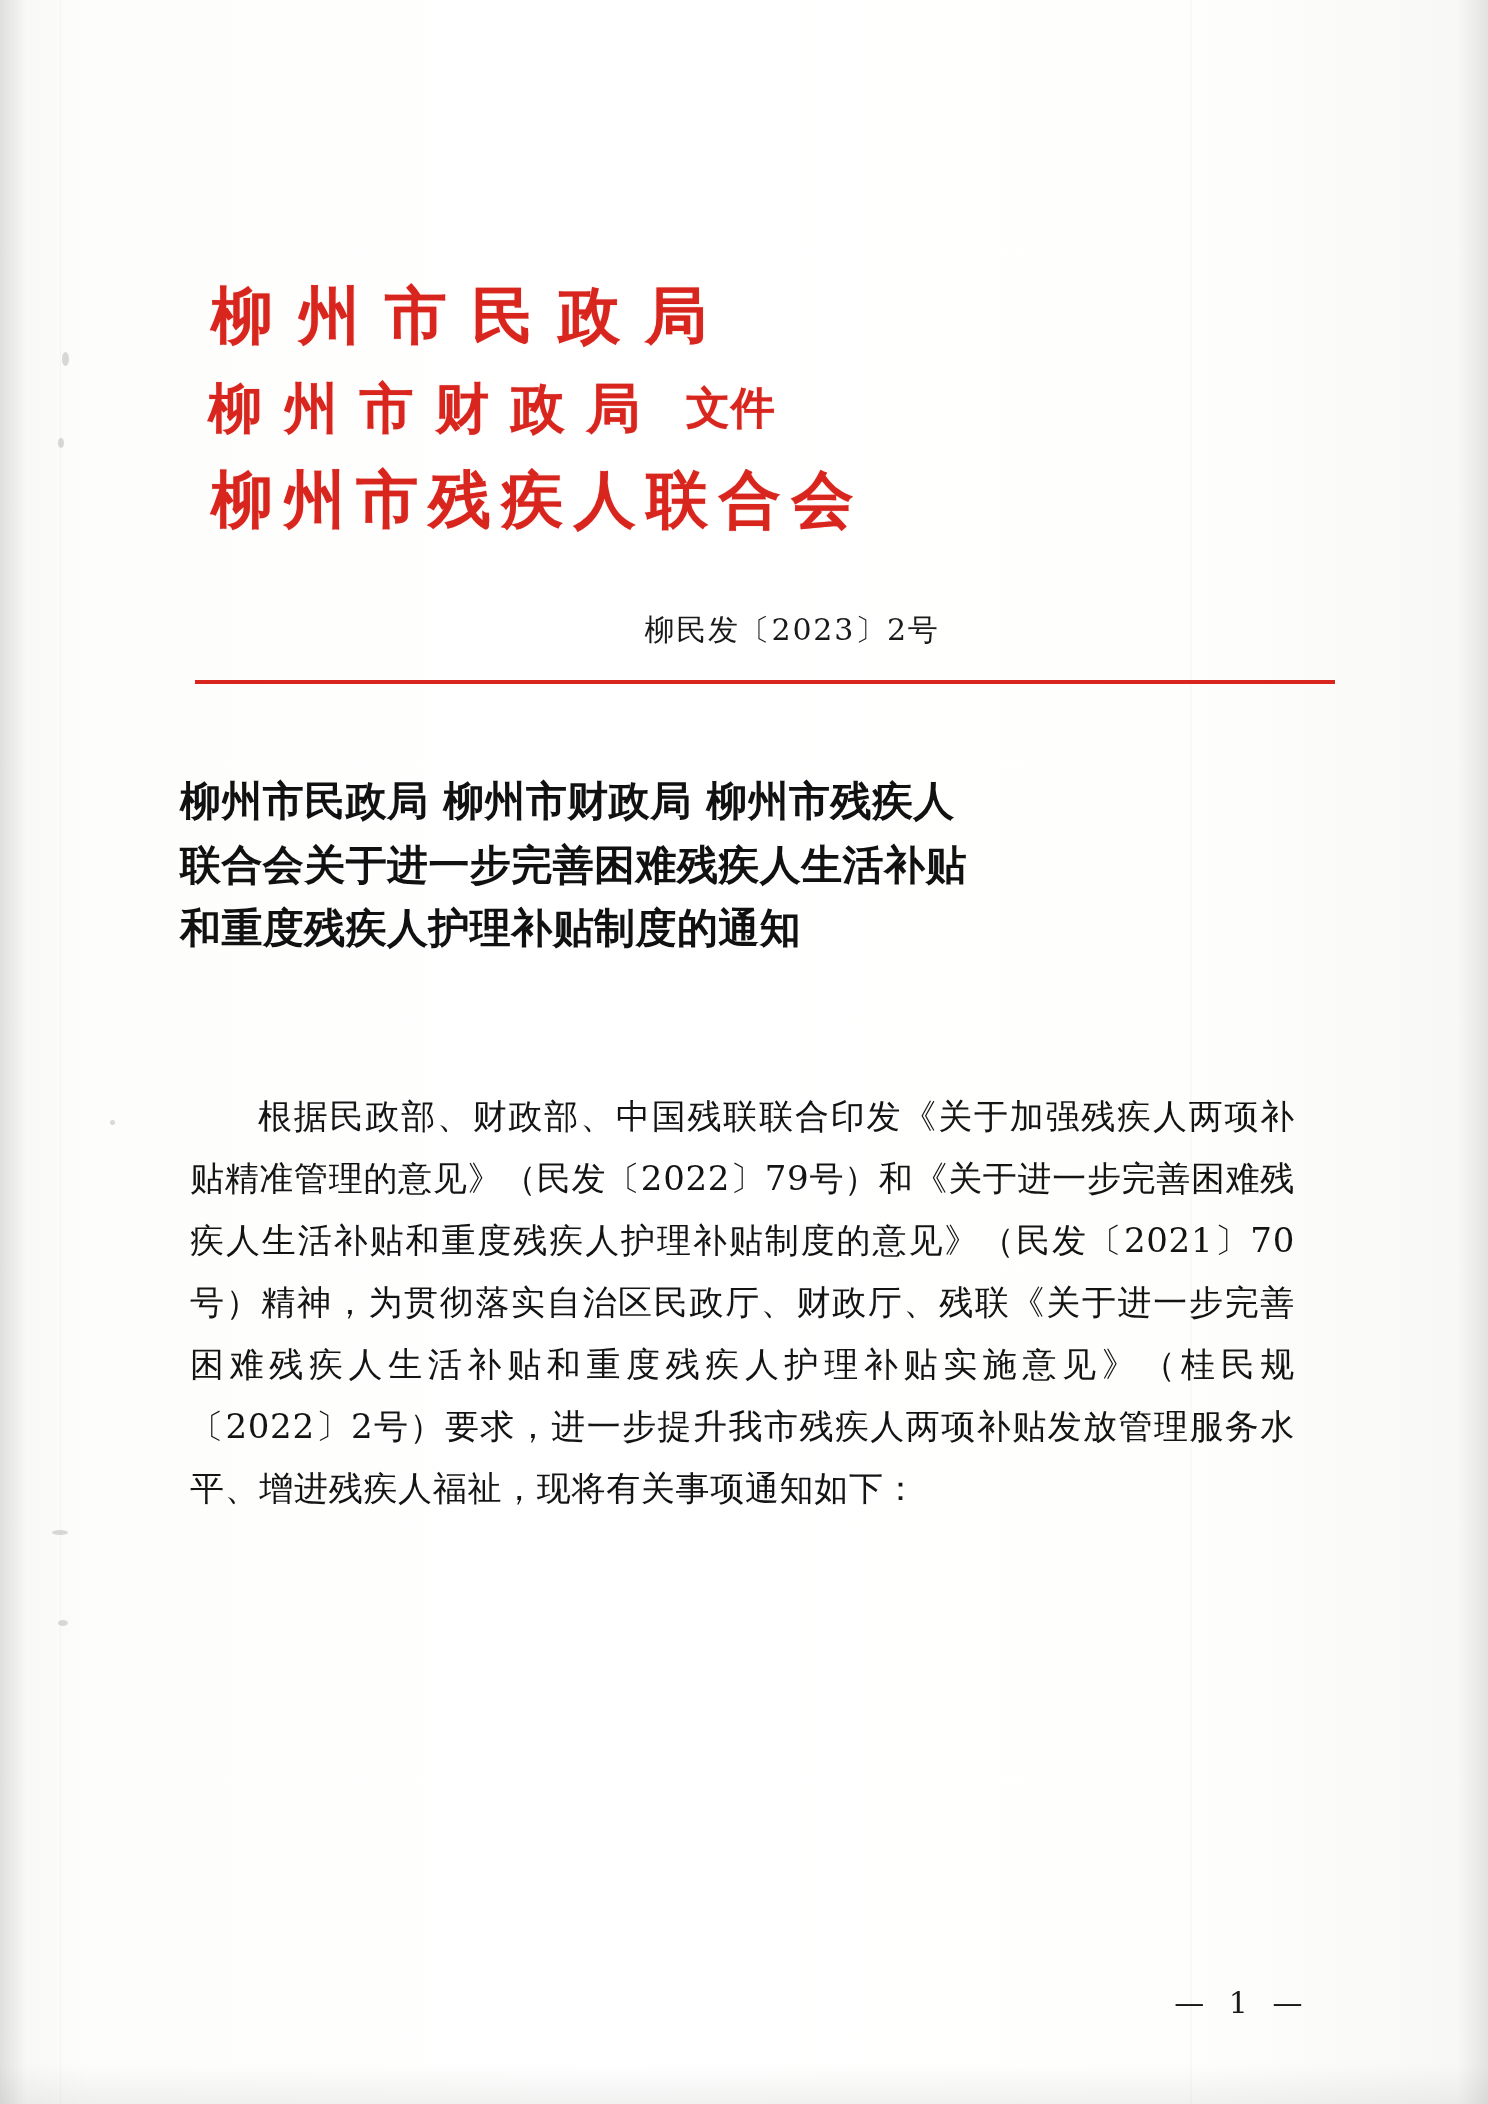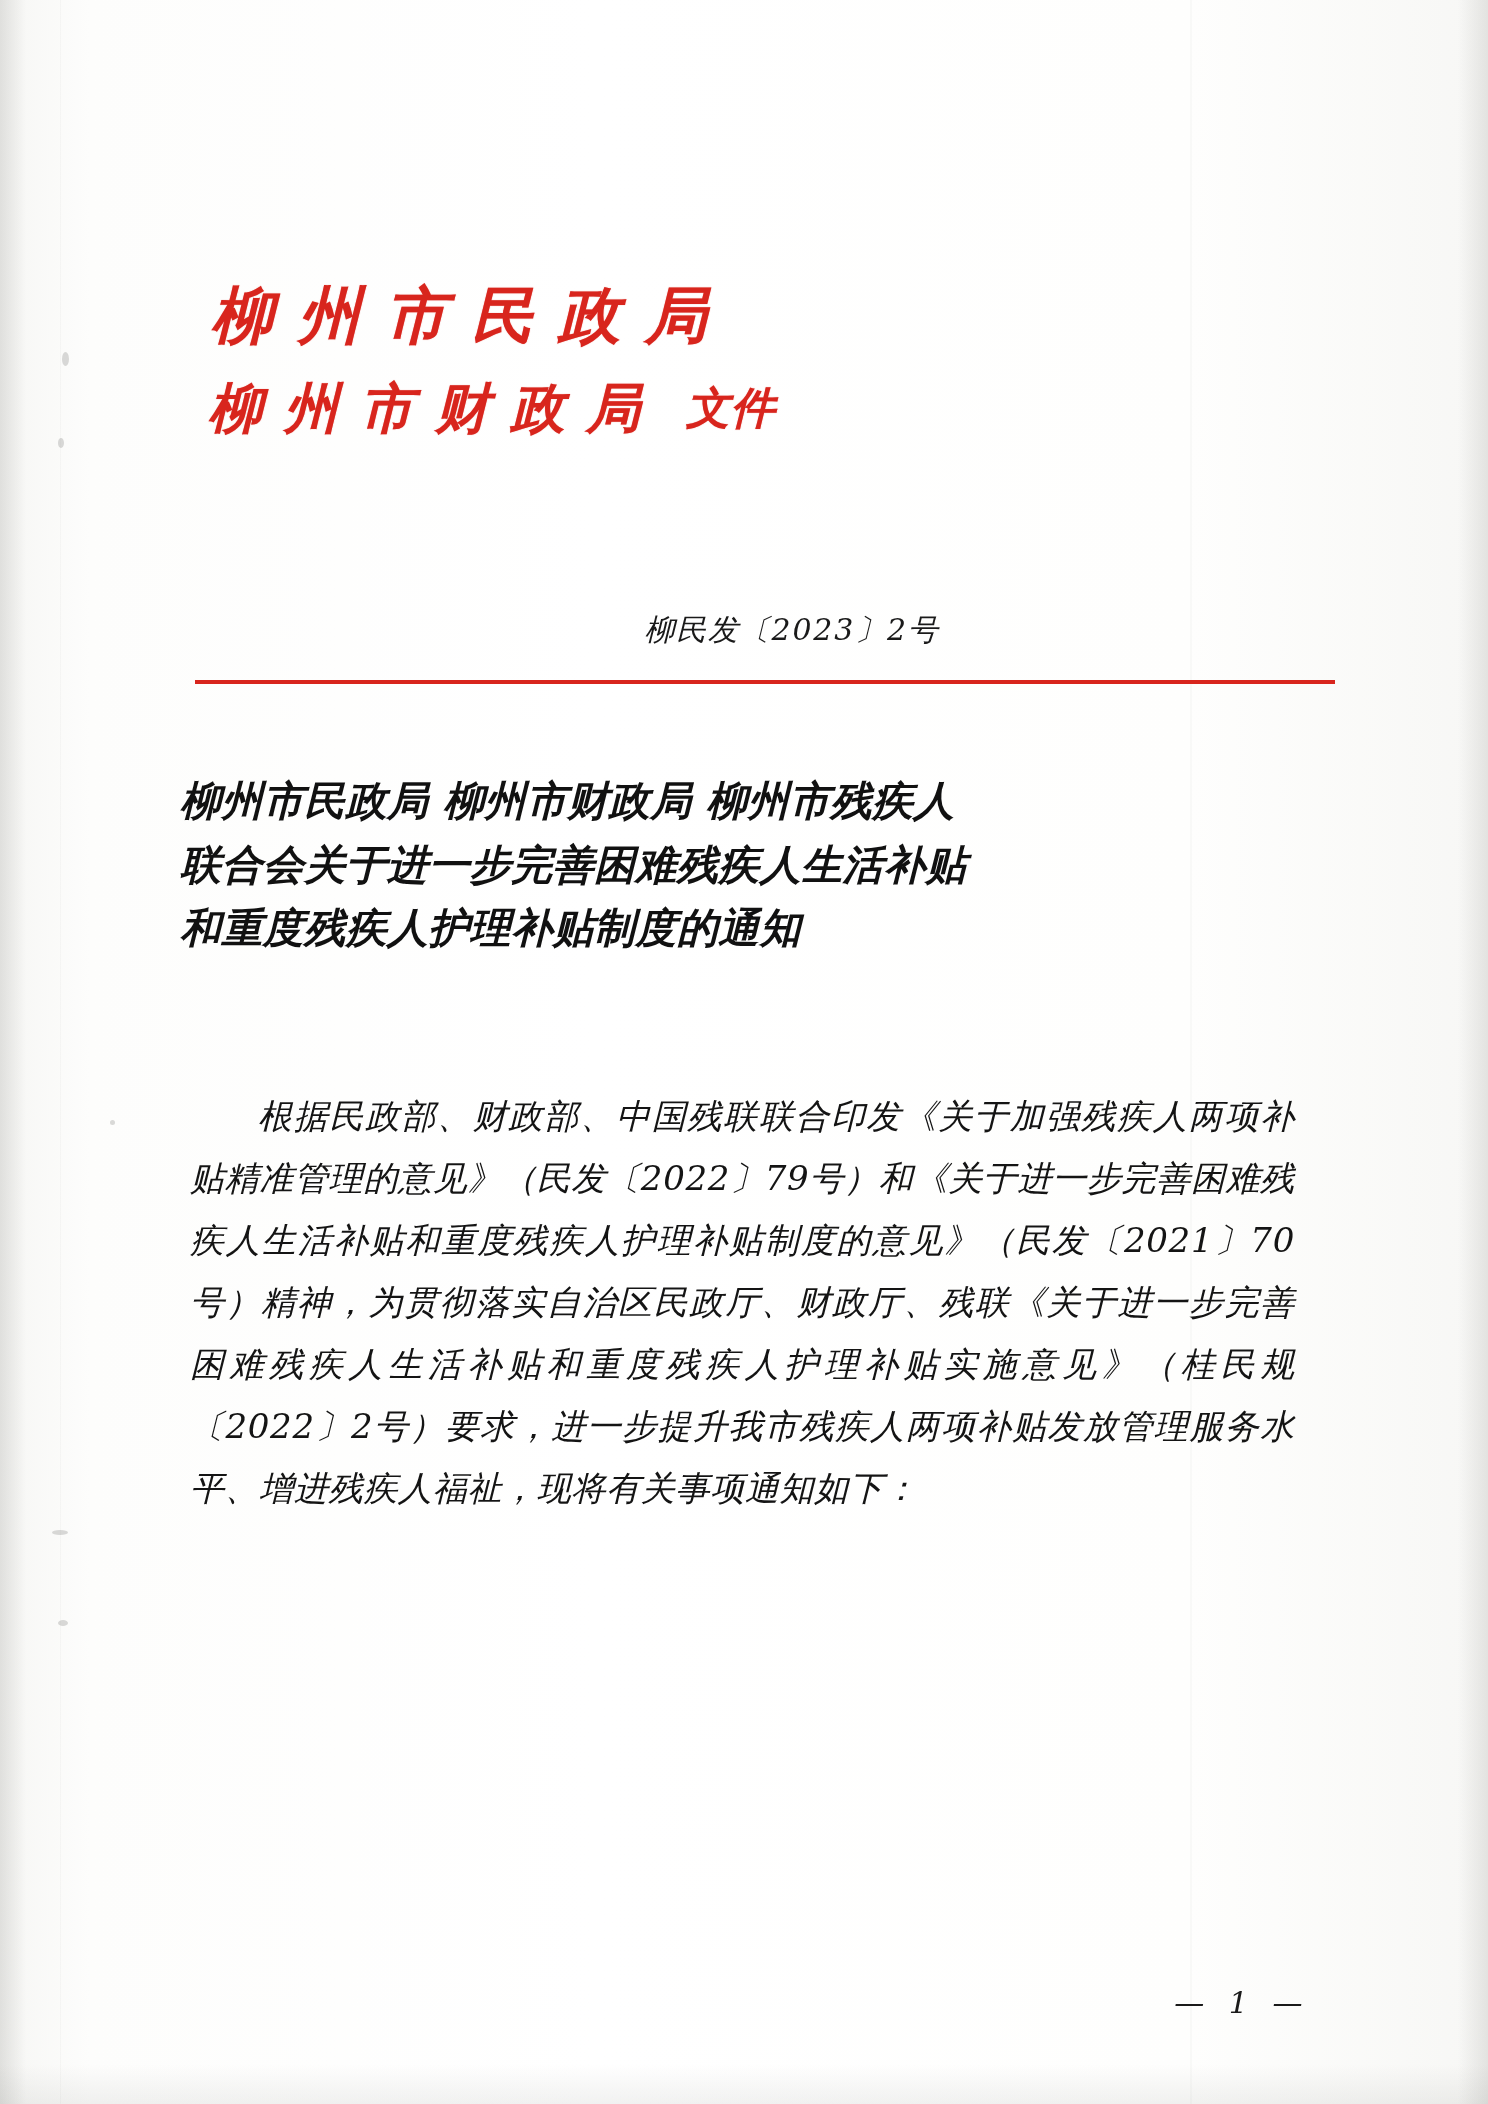--- a/index.html
+++ b/index.html
@@ -48,21 +48,20 @@
     left: 0; right: 0; bottom: 0; height: 40px;
     background: linear-gradient(0deg, rgba(120,120,115,0.10), rgba(255,255,255,0));
     pointer-events: none;
   }
 
   .content {
     position: absolute;
     left: 0; top: 0;
     width: 1204px;
     height: 2104px;
-    font-style: italic;
   }
 
   
   .masthead {
     position: absolute;
     left: 190px;
     top: 270px;
     width: 1130px;
   }
   .mast-row {
@@ -180,20 +179,23 @@
   <div class="content">
 
     <div class="masthead">
       <div class="mast-row">
         <div class="mast-line l1">柳州市民政局</div>
       </div>
       <div class="mast-row">
         <div class="mast-line l2">柳州市财政局</div>
         <div class="mast-wenjian">文件</div>
       </div>
+      <div class="mast-row">
+        <div class="mast-line l3">柳州市残疾人联合会</div>
+      </div>
     </div>
 
     <div class="doc-number">柳民发〔2023〕2号</div>
 
     <div class="red-rule"></div>
 
     <div class="doc-title">
       <span>柳州市民政局 柳州市财政局 柳州市残疾人</span>
       <span>联合会关于进一步完善困难残疾人生活补贴</span>
       <span>和重度残疾人护理补贴制度的通知</span>

